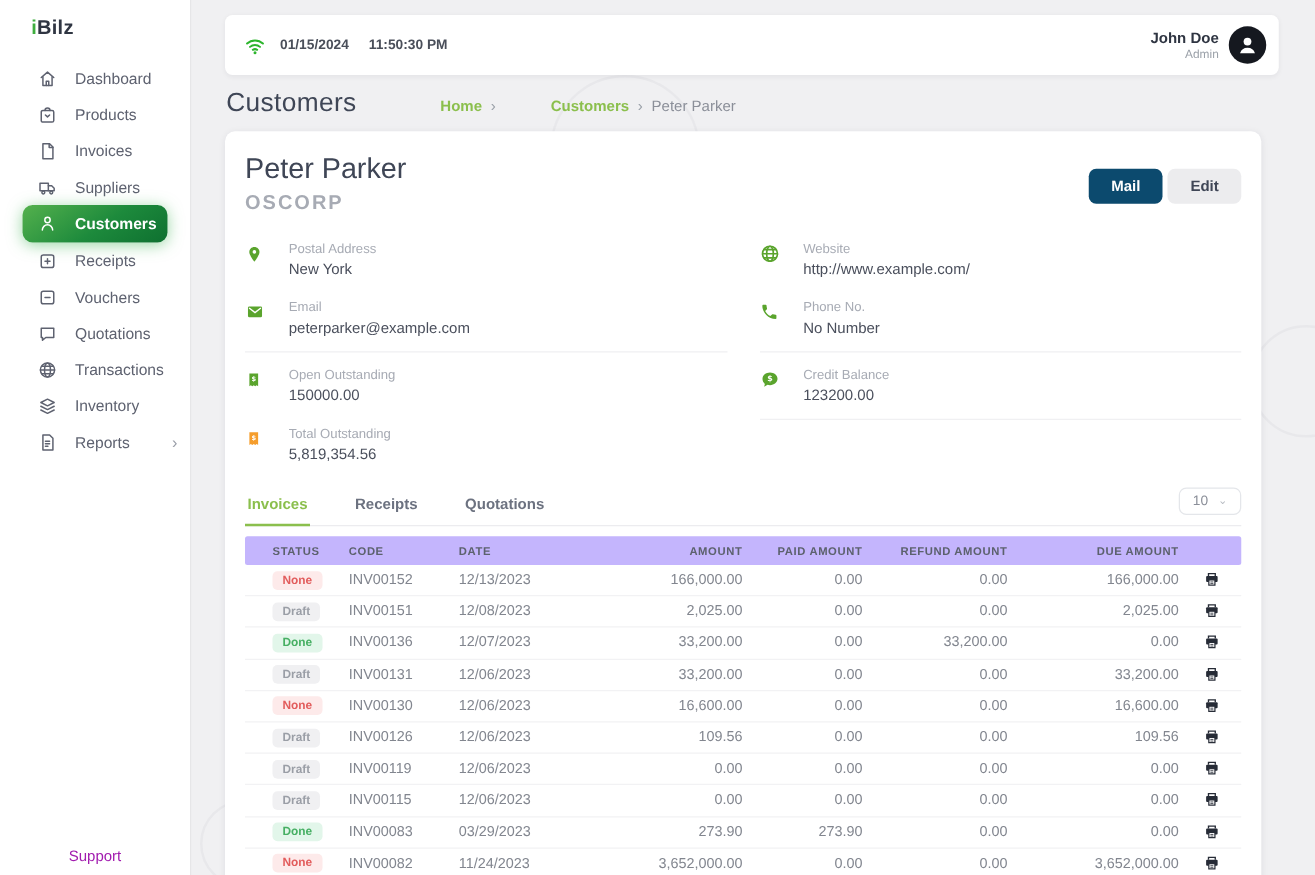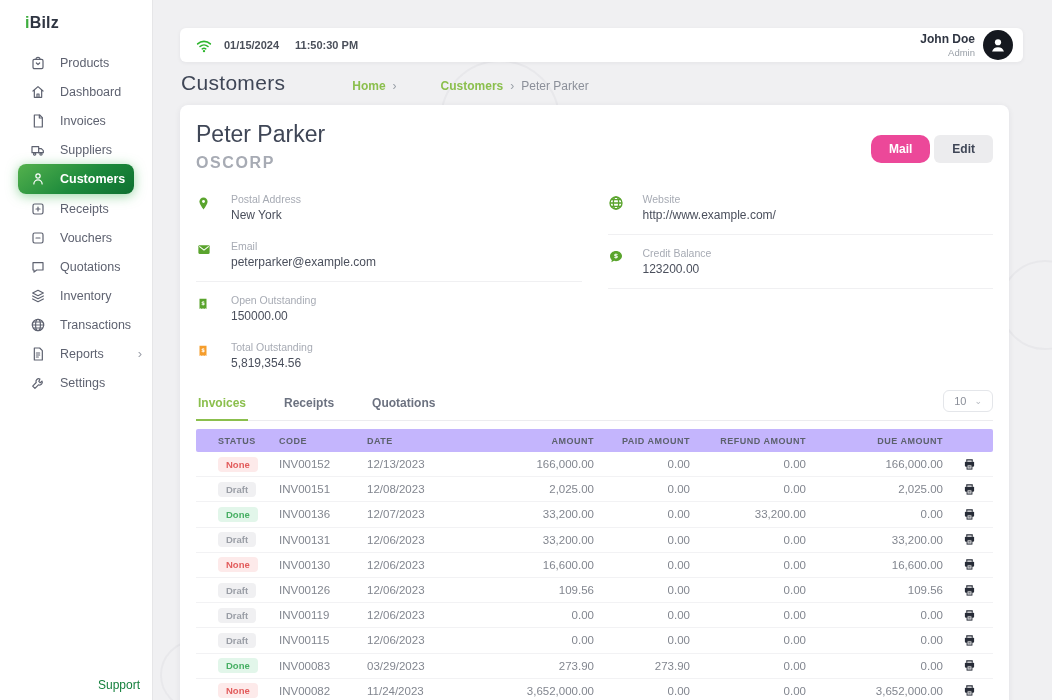--- a/index.html
+++ b/index.html
@@ -30,27 +30,27 @@
   .nav-item .nicon { width:17px; height:17px; margin-right:13px; flex:0 0 17px; display:flex; align-items:center; }
   .nav-item svg { width:16px; height:16px; stroke:#5e6270; fill:none; stroke-width:1.8; stroke-linecap:round; stroke-linejoin:round; }
   .nav-item.active {
     margin:0 18px; padding:0 10px 0 12px; height:30px; border-radius:8px;
     background:linear-gradient(145deg,#54b14d 0%,#1d8a3c 55%,#0e7030 100%);
     box-shadow:0 2px 12px rgba(70,180,90,.55);
     color:#fff; font-weight:600;
   }
   .nav-item.active svg { stroke:#fff; }
   .nav-chevron { margin-left:auto; color:#9a9ea8; font-size:13px; line-height:1; }
-  .support { position:absolute; bottom:8px; left:0; width:152px; text-align:center; color:#15803d; font-size:12px; cursor:pointer;margin-left:43px; }
+  .support { position:absolute; bottom:8px; left:0; width:152px; text-align:center; color:#a21caf; font-size:12px; cursor:pointer; }
 
   
   .topbar {
-    position:absolute; left:180px; top:12px; width:843px; height:34px;
+    position:absolute; left:180px; top:12px; width:843px; height:48px;
     background:#fff; border-radius:6px; box-shadow:0 1px 4px rgba(30,35,50,.06);
-    display:flex; align-items:center; padding:0 10px 0 16px; z-index:4;margin-top:16px;
+    display:flex; align-items:center; padding:0 10px 0 16px; z-index:4;
   }
   .topbar .wifi { width:16px; height:14px; margin-right:12px; }
   .tb-date, .tb-time { font-size:11px; color:#4a4f5a; font-weight:600; margin-right:16px; }
   .tb-right { margin-left:auto; display:flex; align-items:center; }
   .tb-user { text-align:right; margin-right:8px; }
   .tb-name { font-size:12px; font-weight:700; color:#2f3542; }
   .tb-role { font-size:9.5px; color:#9aa0a8; margin-top:1px; }
   .avatar { width:30px; height:30px; border-radius:50%; background:#15181f; display:flex; align-items:center; justify-content:center; cursor:pointer; }
 
   
@@ -65,21 +65,21 @@
   .card {
     position:absolute; left:180px; top:105px; width:829px; height:640px;
     background:#fff; border-radius:8px 8px 0 0; box-shadow:0 1px 6px rgba(30,35,50,.07);
     padding:16px 16px 0; z-index:3;
   }
   .cust-head { display:flex; align-items:flex-start; }
   .cust-name { font-size:23px; color:#3f4656; font-weight:500; }
   .cust-company { font-size:16px; color:#a7abb4; letter-spacing:1.6px; font-weight:600; margin-top:6px; }
   .head-btns { margin-left:auto; display:flex; gap:4px; margin-top:14px; }
   .btn { border:none; border-radius:6px; padding:7px 18px; font-size:12px; font-weight:600; cursor:pointer; font-family:inherit; }
-  .btn-mail { background:#ec4899; color:#fff;border-radius:10px; }
+  .btn-mail { background:#0c4a6e; color:#fff; }
   .btn-edit { background:#ececee; color:#3f4656; }
 
   
   .contact { display:grid; grid-template-columns:1fr 1fr; column-gap:26px; margin-top:12px; }
   .citem { display:flex; align-items:flex-start; padding:9px 0; }
   .cicon { width:20px; flex:0 0 20px; margin-right:15px; padding-top:2px; }
   .clabel { font-size:10.5px; color:#a7abb4; }
   .cvalue { font-size:12px; color:#4a4f5c; margin-top:3px; }
   .cdivider { border-top:1px solid #f0f0f2; margin:3px 0; }
 
@@ -114,37 +114,37 @@
 <div class="doodle d3"></div>
 <div class="doodle d4"></div>
 
 <div class="sidebar">
   <div class="logo"><span class="logo-i">i</span><span>Bilz</span></div>
   <div class="nav">
 
     <div class="nav-item">
       <span class="nicon">
           <svg viewBox="0 0 24 24">
+            <path d="M4.5 10.5 12 4l7.5 6.5"></path>
+            <path d="M6.5 9.5V20h11V9.5"></path>
+            <path d="M10.5 20v-5h3v5"></path>
+          </svg>
+        </span>
+      <span>Dashboard</span>
+    </div>
+
+    <div class="nav-item">
+      <span class="nicon">
+          <svg viewBox="0 0 24 24">
             <rect x="4.5" y="6.5" width="15" height="14" rx="2"></rect>
             <path d="M9 6.5a3 3 0 0 1 6 0"></path>
             <path d="m9.5 12 2.5 2.3L14.5 12"></path>
           </svg>
         </span>
       <span>Products</span>
-    </div>
-
-    <div class="nav-item">
-      <span class="nicon">
-          <svg viewBox="0 0 24 24">
-            <path d="M4.5 10.5 12 4l7.5 6.5"></path>
-            <path d="M6.5 9.5V20h11V9.5"></path>
-            <path d="M10.5 20v-5h3v5"></path>
-          </svg>
-        </span>
-      <span>Dashboard</span>
     </div>
 
     <div class="nav-item">
       <span class="nicon">
           <svg viewBox="0 0 24 24">
             <path d="M6.5 3h8l4 4v14h-12z"></path>
             <path d="M14 3v4.5h4.5"></path>
           </svg>
         </span>
       <span>Invoices</span>
@@ -197,58 +197,50 @@
           <svg viewBox="0 0 24 24">
             <path d="M4.5 5.5h15v11h-9.5l-4 3.2v-3.2h-1.5z"></path>
           </svg>
         </span>
       <span>Quotations</span>
     </div>
 
     <div class="nav-item">
       <span class="nicon">
           <svg viewBox="0 0 24 24">
+            <circle cx="12" cy="12" r="8.5"></circle>
+            <ellipse cx="12" cy="12" rx="3.6" ry="8.5"></ellipse>
+            <path d="M3.5 12h17M5 7.5h14M5 16.5h14"></path>
+          </svg>
+        </span>
+      <span>Transactions</span>
+    </div>
+
+    <div class="nav-item">
+      <span class="nicon">
+          <svg viewBox="0 0 24 24">
             <path d="m12 3.5 8 4-8 4-8-4z"></path>
             <path d="m4 12 8 4 8-4"></path>
             <path d="m4 16.5 8 4 8-4"></path>
           </svg>
         </span>
       <span>Inventory</span>
     </div>
 
     <div class="nav-item">
       <span class="nicon">
           <svg viewBox="0 0 24 24">
-            <circle cx="12" cy="12" r="8.5"></circle>
-            <ellipse cx="12" cy="12" rx="3.6" ry="8.5"></ellipse>
-            <path d="M3.5 12h17M5 7.5h14M5 16.5h14"></path>
-          </svg>
-        </span>
-      <span>Transactions</span>
-    </div>
-
-    <div class="nav-item">
-      <span class="nicon">
-          <svg viewBox="0 0 24 24">
             <path d="M6.5 3h8l4 4v14h-12z"></path>
             <path d="M9.5 10.5h5M9.5 13.5h5M9.5 16.5h3"></path>
           </svg>
         </span>
       <span>Reports</span>
       <span class="nav-chevron">›</span>
     </div>
 
-    <div class="nav-item">
-      <span class="nicon">
-          <svg viewBox="0 0 24 24">
-            <path d="M14.9 6a4.1 4.1 0 0 0-5.6 5.3L4 16.6 7.4 20l5.3-5.3A4.1 4.1 0 0 0 18 9.1l-2.7 2.6-2.1-2.1z"></path>
-          </svg>
-        </span>
-      <span>Settings</span>
-    </div>
 
   </div>
   <div class="support">Support</div>
 </div>
 
 <div class="topbar">
   <span class="wifi">
     <svg viewBox="0 0 24 22" width="16" height="15">
         <g fill="none" stroke="#2db52d" stroke-width="2.4" stroke-linecap="round">
           <path d="M2.5 8.5a14 14 0 0 1 19 0"></path>
@@ -351,20 +343,29 @@
                 <circle cx="12" cy="12" r="9"></circle>
                 <ellipse cx="12" cy="12" rx="4" ry="9"></ellipse>
                 <path d="M3 12h18M4.5 7h15M4.5 17h15"></path>
               </g>
             </svg></span>
         <div>
             <div class="clabel">Website</div>
             <div class="cvalue">http://www.example.com/</div>
           </div>
       </div>
+      <div class="citem">
+        <span class="cicon"><svg viewBox="0 0 24 24" width="15" height="15">
+              <path d="M6.6 10.8c1.4 2.7 3.9 5.2 6.6 6.6l2.2-2.2c.3-.3.7-.4 1.1-.2 1.2.4 2.4.6 3.5.6.6 0 1 .4 1 1V20c0 .6-.4 1-1 1C11 21 3 13 3 4c0-.6.4-1 1-1h3.4c.6 0 1 .4 1 1 0 1.2.2 2.3.6 3.5.1.4 0 .8-.2 1.1z" fill="#5aa42d"></path>
+            </svg></span>
+        <div>
+            <div class="clabel">Phone No.</div>
+            <div class="cvalue">No Number</div>
+          </div>
+      </div>
       <div class="cdivider"></div>
       <div class="citem">
         <span class="cicon"><svg viewBox="0 0 24 24" width="16" height="16">
               <path d="M12 3c5 0 9 3.4 9 7.6s-4 7.6-9 7.6c-1 0-2-.1-2.9-.4L5 20l.8-3.3C4.1 15.3 3 13.1 3 10.6 3 6.4 7 3 12 3z" fill="#5aa42d"></path>
               <text x="12" y="13.8" font-size="9.5" fill="#fff" text-anchor="middle" font-weight="bold" font-family="DejaVu Sans, sans-serif">$</text>
             </svg></span>
         <div>
             <div class="clabel">Credit Balance</div>
             <div class="cvalue">123200.00</div>
           </div>

